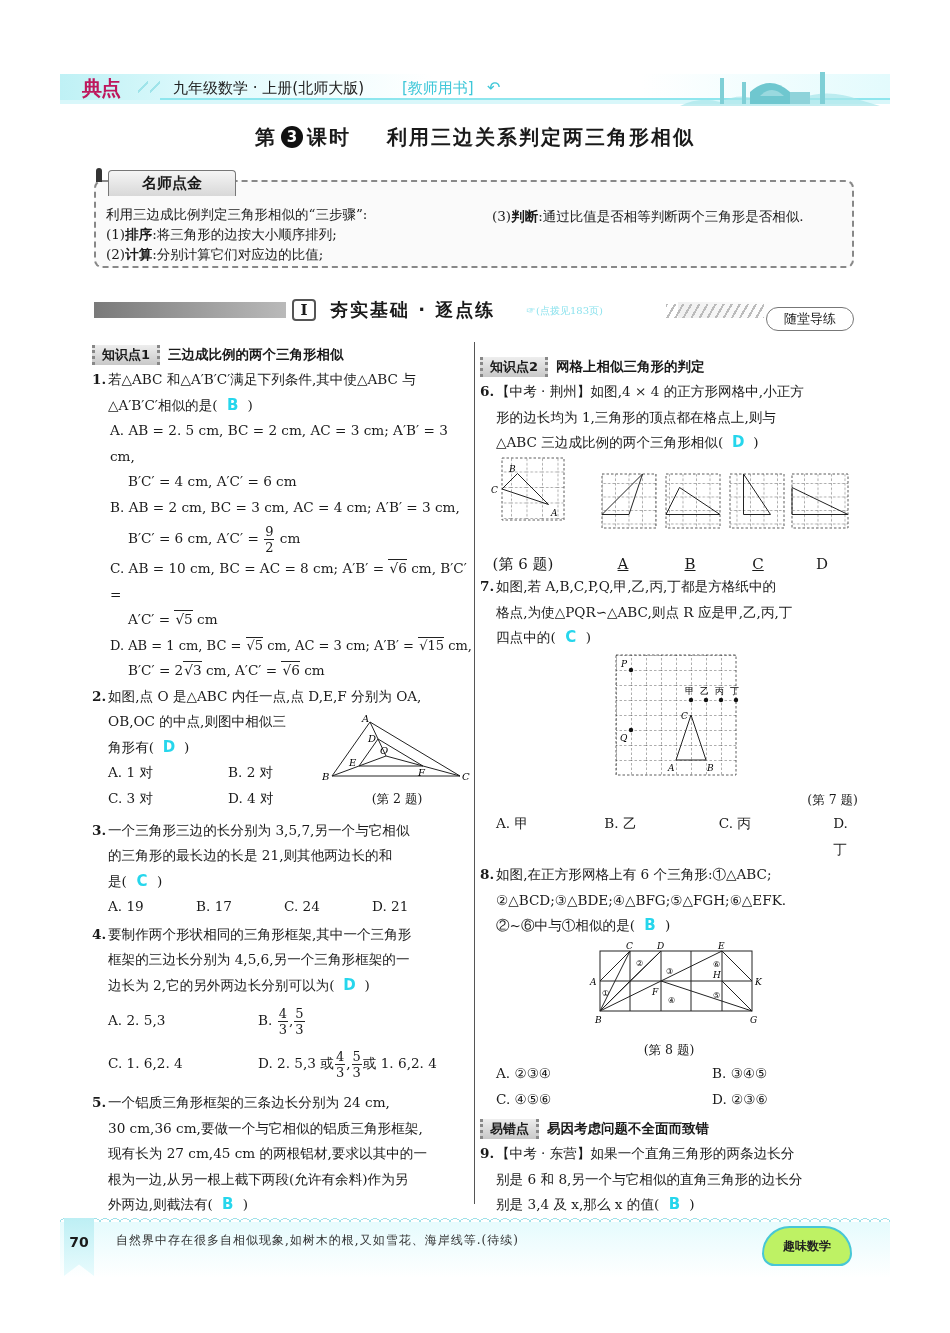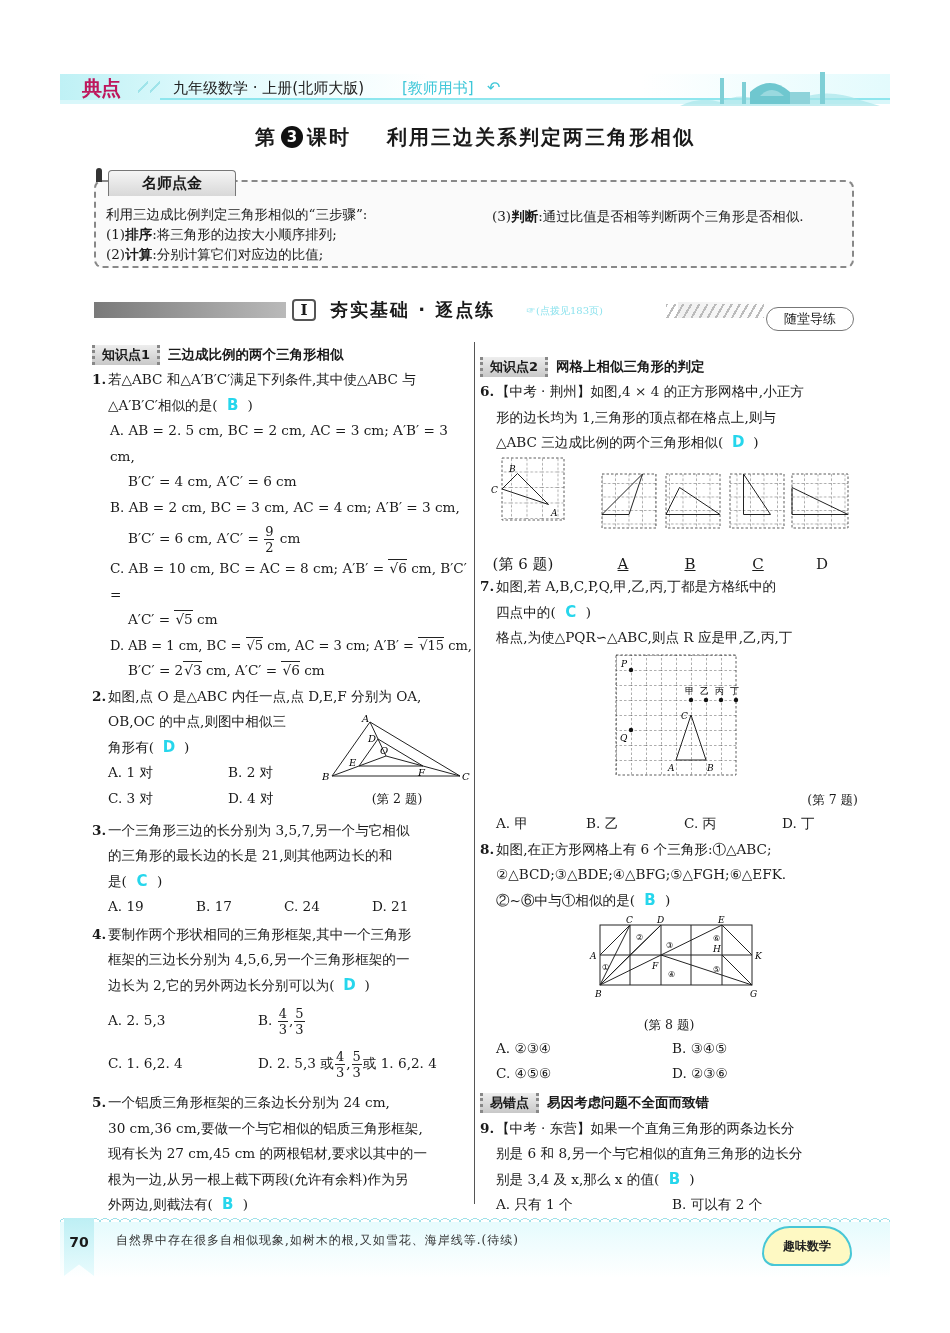--- a/index.html
+++ b/index.html
@@ -61,21 +61,21 @@
   .kp { display: flex; align-items: center; height: 25px; margin-bottom: 0; }
   .kp-tag { display: inline-block; height: 20px; padding: 0 7px; font-family: "DejaVu Sans", sans-serif; font-weight: bold;
     font-size: 13px; line-height: 20px; background: linear-gradient(#eeeeee,#c8c8c8); border-left: 3px dotted #888;
     border-right: 3px dotted #888; margin-right: 8px; }
   .kp-title { font-family: "DejaVu Sans", sans-serif; font-weight: bold; font-size: 13.5px; }
 
   .q { position: relative; padding-left: 16px; }
   .qn { position: absolute; left: 0; font-weight: bold; font-family: "DejaVu Serif", serif; }
   .ans { display: inline-block; font-family: "DejaVu Sans", sans-serif; font-weight: bold; font-size: 15px; color: #26d6ec;
     width: 30px; text-align: center; }
-  .opts { padding-left: 16px; }
+  .opts { padding-left: 16px; gap: 40px; }
   .opt-row { display: flex; }
   .opt-row span { display: inline-block; }
   .ind { padding-left: 18px; }
 
   .frac { display: inline-block; vertical-align: middle; text-align: center; line-height: 15px; font-size: 13px; margin: 0 1px; }
   .frac .n { display: block; border-bottom: 1px solid #222; padding: 0 1px; }
   .frac .d { display: block; }
   .sqrt { border-top: 1px solid #222; padding-left: 1px; }
   .sqrt::before { content: "√"; margin-right: 0; }
 
@@ -84,21 +84,21 @@
 
   
   .foot-wave { left: 60px; top: 1214px; width: 830px; height: 10px;
     background: radial-gradient(circle at 5px 10px, transparent 5px, #9fe0e8 5px, #9fe0e8 6px, transparent 6px) 0 0/10px 10px repeat-x; }
   .foot-bg { left: 60px; top: 1222px; width: 830px; height: 56px; background: linear-gradient(#e6fbfd, #ffffff); }
   .page-ribbon { left: 64px; top: 1218px; width: 30px; height: 58px; background: linear-gradient(#bdeff4,#e9fbfd);
     clip-path: polygon(0 0,100% 0,100% 100%,50% 80%,0 100%); }
   .page-num { left: 64px; top: 1234px; width: 30px; text-align: center; font-family: "DejaVu Sans", sans-serif; font-weight: bold; font-size: 14px; }
   .foot-text { left: 116px; top: 1232px; font-size: 12px; color: #333; letter-spacing: 1px; }
   .fun-badge { left: 762px; top: 1226px; width: 90px; height: 40px; border: 2px solid #48c7d6; border-radius: 45px 45px 20px 20px;
-    background: #fef9c3; font-family: "DejaVu Sans", sans-serif; font-weight: bold; font-size: 12px; text-align: center; line-height: 36px; color: #222; }
+    background: #bef264; font-family: "DejaVu Sans", sans-serif; font-weight: bold; font-size: 12px; text-align: center; line-height: 36px; color: #222; }
 </style>
 </head>
 <body>
 
 <div class="abs hdr-band"></div>
 <div class="abs hdr-rule"></div>
 <div class="abs hdr-line"></div>
 <div class="abs logo">典点</div>
 <div class="abs slash" style="left:138px"></div>
 <div class="abs slash" style="left:150px"></div>
@@ -290,22 +290,22 @@
     <span style="width:114px; text-align:center; text-decoration:underline;">A</span>
     <span style="width:20px; text-align:center; text-decoration:underline;">B</span>
     <span style="width:116px; text-align:center; text-decoration:underline;">C</span>
     <span style="width:12px; text-align:center;">D</span>
   </div>
 
   
   <div class="q">
     <span class="qn">7.</span>
     <div>如图,若 A,B,C,P,Q,甲,乙,丙,丁都是方格纸中的</div>
+    <div>格点,为使△PQR∽△ABC,则点 R 应是甲,乙,丙,丁</div>
     <div><span>四点中的(</span><span class="ans">C</span><span>)</span></div>
-    <div>格点,为使△PQR∽△ABC,则点 R 应是甲,乙,丙,丁</div>
   </div>
   <svg width="378" height="128" viewBox="0 0 378 128">
     <defs>
       <pattern id="g7" width="15" height="15" patternUnits="userSpaceOnUse" x="136" y="4">
         <path d="M15 0 L0 0 0 15" fill="none" stroke="#333" stroke-width="0.8" stroke-dasharray="2.5 2"></path>
       </pattern>
     </defs>
     <rect x="136" y="4" width="120" height="120" fill="url(#g7)" stroke="#333" stroke-width="0.8" stroke-dasharray="2.5 2"></rect>
     <polygon points="196,109 226,109 211,64" fill="none" stroke="#222" stroke-width="1"></polygon>
     <g fill="#111">

